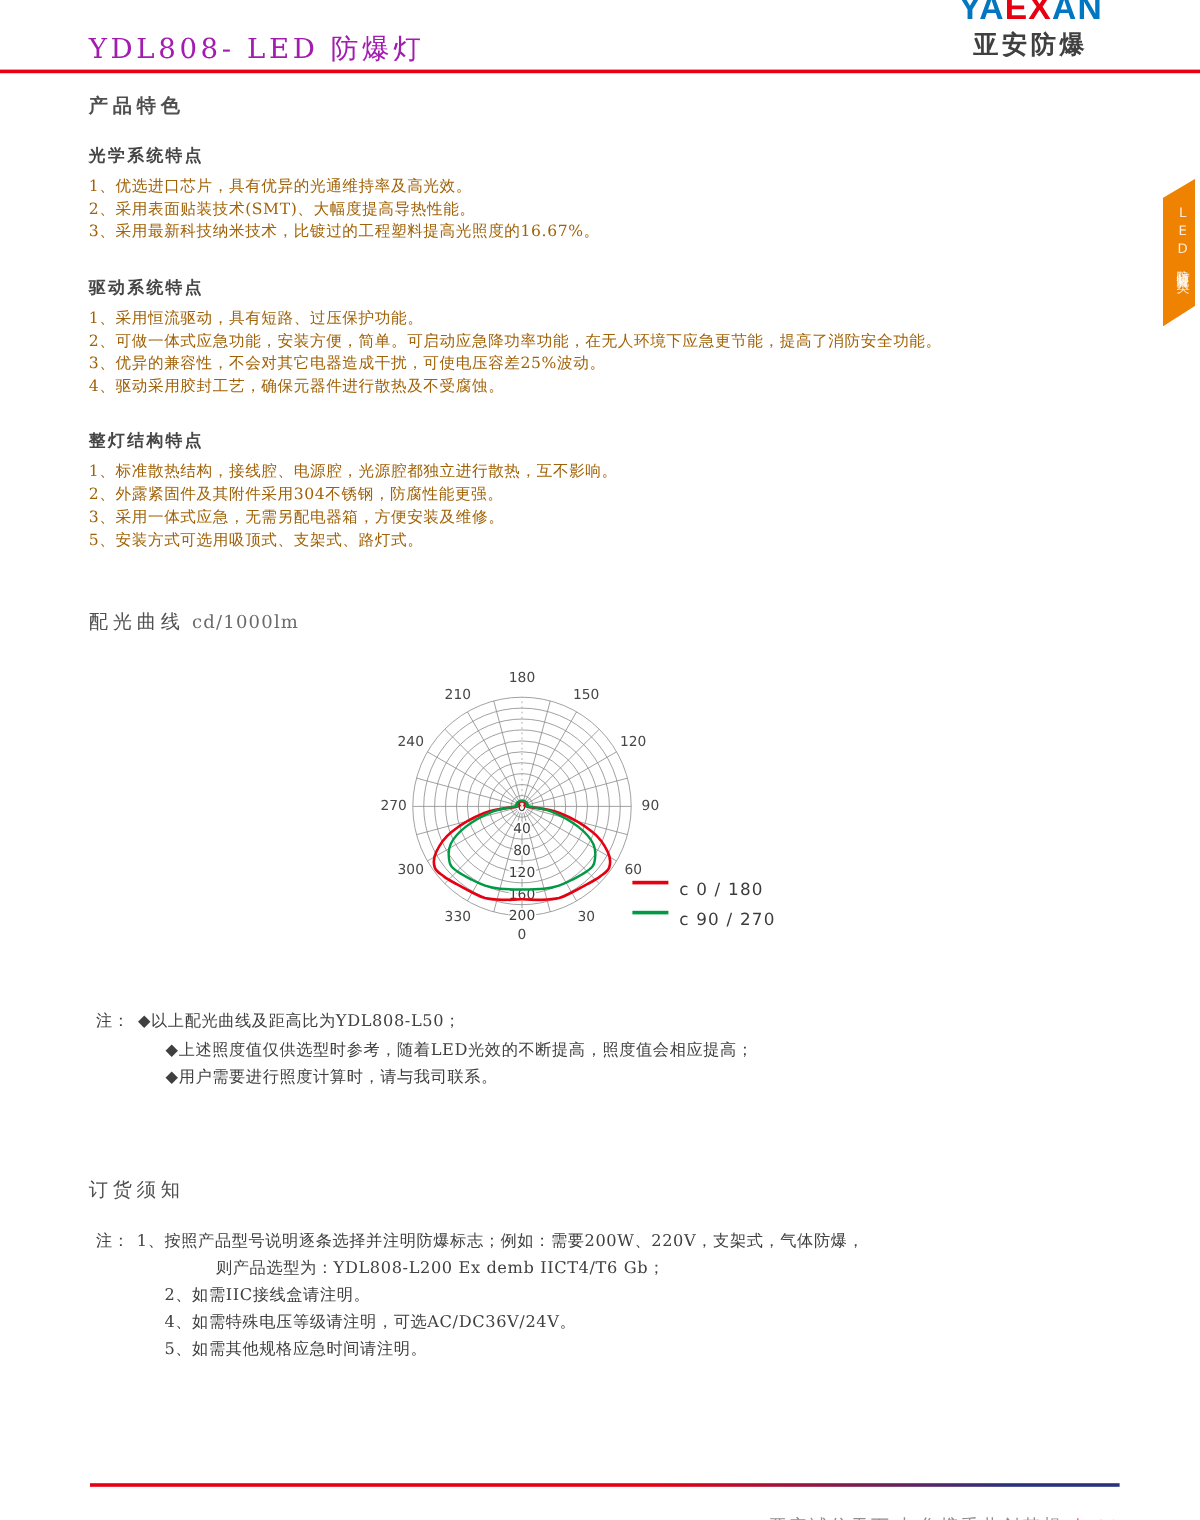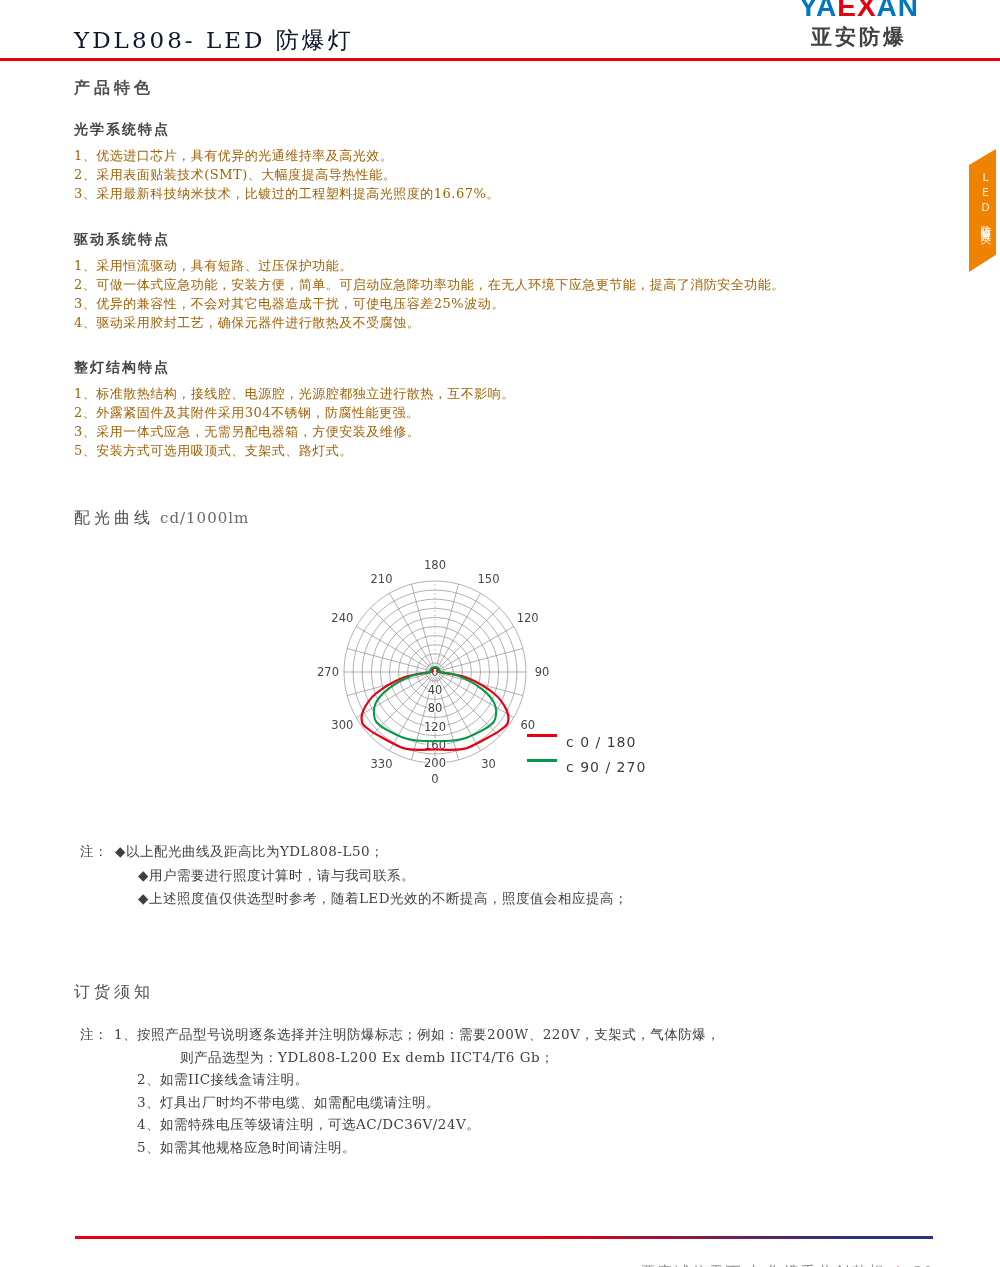--- a/index.html
+++ b/index.html
@@ -1,20 +1,20 @@
 <!DOCTYPE html>
 <html><head>
 <meta charset="utf-8">
 <style>
   html,body{margin:0;padding:0;background:#ffffff;}
   .page{position:relative;width:1000px;height:1267px;background:#fff;overflow:hidden;
         font-family:"DejaVu Serif","Liberation Serif",serif;color:#4d4d4d;}
 
   
-  .doc-title{position:absolute;left:74px;top:25px;font-size:23px;color:#0f172a;letter-spacing:3px;white-space:nowrap;}
+  .doc-title{position:absolute;left:74px;top:25px;font-size:23px;color:#a21caf;letter-spacing:3px;white-space:nowrap;}
   .logo{position:absolute;left:764px;top:-7px;width:190px;text-align:center;
         font-family:"Liberation Sans","DejaVu Sans",sans-serif;}
   .logo-word{font-size:28px;font-weight:bold;letter-spacing:1px;line-height:1.0;white-space:nowrap;}
   .logo-word .lg-blue{color:#0077c0}
   .logo-word .lg-red{color:#e60012}
   .logo-sub{font-size:21px;font-weight:bold;color:#404040;letter-spacing:3px;margin-top:2px;
             font-family:"DejaVu Sans",sans-serif;}
   .rule{position:absolute;left:0;top:58px;width:1000px;height:3px;background:#e60012;}
 
   
@@ -172,30 +172,29 @@
       <span class="legend-label">c 0 / 180</span>
     </div>
     <div class="legend-row">
       <span class="legend-swatch" style="background: rgb(0, 153, 68);"></span>
       <span class="legend-label">c 90 / 270</span>
     </div>
   </div>
 
   <div class="notes">
     <div class="notes-row"><span class="note-prefix">注：</span><span>◆以上配光曲线及距高比为YDL808-L50；</span></div>
+    <div class="notes-row indent">◆上述照度值仅供选型时参考，随着LED光效的不断提高，照度值会相应提高；</div>
     <div class="notes-row indent">◆用户需要进行照度计算时，请与我司联系。</div>
-    <div class="notes-row indent">◆上述照度值仅供选型时参考，随着LED光效的不断提高，照度值会相应提高；</div>
   </div>
 
   <div class="sec-title order-head">订货须知</div>
   <div class="order-body">
     <div class="order-row"><span class="note-prefix">注：</span><span>1、按照产品型号说明逐条选择并注明防爆标志；例如：需要200W、220V，支架式，气体防爆，</span></div>
     <div class="order-row indent2">则产品选型为：YDL808-L200 Ex demb IICT4/T6 Gb；</div>
     <div class="order-row indent1">2、如需IIC接线盒请注明。</div>
-    <div class="order-row indent1">3、灯具出厂时均不带电缆、如需配电缆请注明。</div>
     <div class="order-row indent1">4、如需特殊电压等级请注明，可选AC/DC36V/24V。</div>
     <div class="order-row indent1">5、如需其他规格应急时间请注明。</div>
   </div>
 
   <div class="footer-line"></div>
   <div class="footer-text">
     <span>亚安诚信天下 与您携手共创梦想</span>
     <span class="footer-sep">|</span>
     <span class="footer-num">30</span>
   </div>

